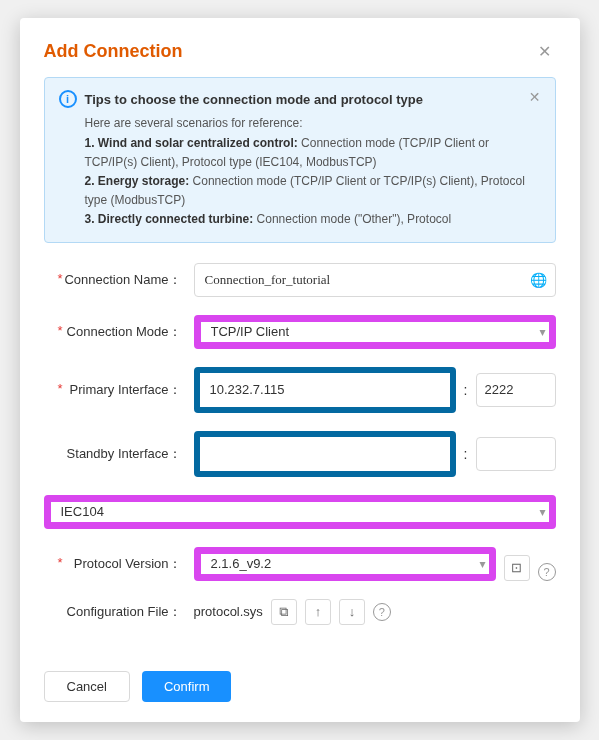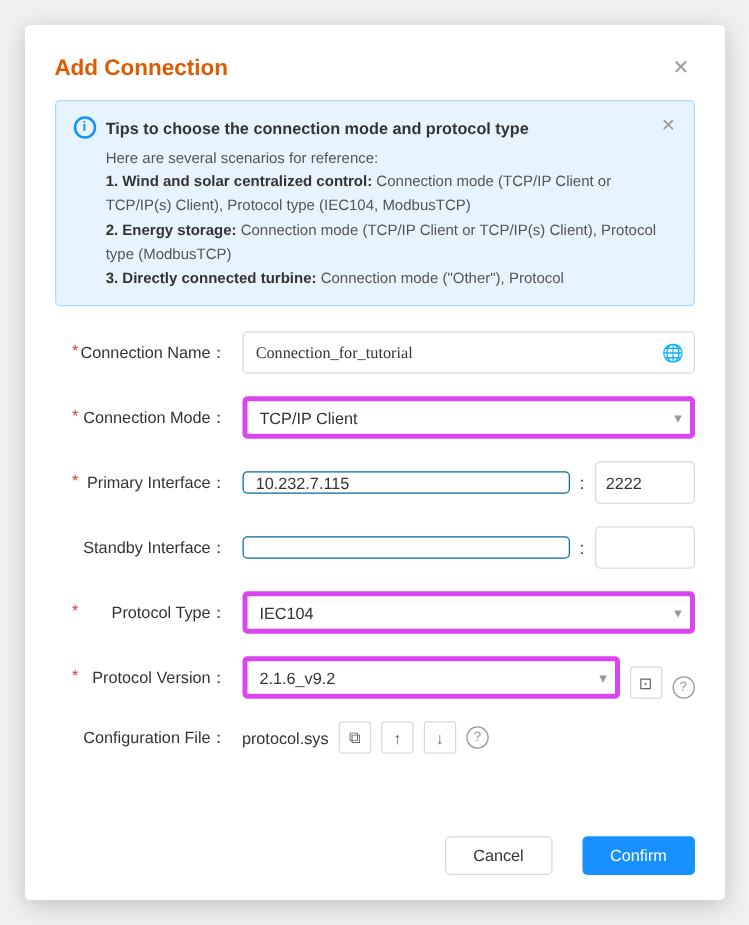--- a/index.html
+++ b/index.html
@@ -149,21 +149,21 @@
     }
     .select-wrapper {
       flex: 1;
       position: relative;
       display: flex;
       align-items: center;
     }
     .form-select {
       width: 100%;
       height: 34px;
-      border: 4px solid #d946ef;
+      border: 7px solid #d946ef;
       border-radius: 4px;
       padding: 0 30px 0 10px;
       font-size: 13px;
       color: #333;
       appearance: none;
       background: #fff;
       outline: none;
       cursor: pointer;
     }
     .select-arrow {
@@ -174,22 +174,22 @@
       pointer-events: none;
     }
     .interface-row {
       display: flex;
       align-items: center;
       gap: 6px;
       flex: 1;
     }
     .interface-input {
       flex: 1;
-      height: 18px;
-      border: 1px solid #0369a1;
+      height: 46px;
+      border: 6px solid #0369a1;
       border-radius: 4px;
       padding: 0 10px;
       font-size: 13px;
       color: #333;
       outline: none;
     }
     .colon {
       font-size: 14px;
       color: #333;
       padding: 0 2px;
@@ -242,22 +242,21 @@
       align-items: center;
       gap: 8px;
     }
     .config-filename {
       font-size: 13px;
       color: #333;
     }
     .dialog-footer {
       padding: 12px 24px 20px 24px;
       display: flex;
-      justify-content: flex-end;
-      gap: 24px;
+      gap: 12px;
     }
     .btn-cancel {
       padding: 7px 22px;
       border: 1px solid #d9d9d9;
       border-radius: 4px;
       background: #fff;
       color: #333;
       font-size: 13px;
       cursor: pointer;
     }
@@ -339,23 +338,20 @@
         <span>Standby Interface：</span>
       </div>
       <div class="interface-row">
         <input type="text" class="interface-input" style="">
         <span class="colon">:</span>
         <input type="text" class="port-input" style="">
       </div>
     </div>
 
     <div class="form-row">
-      <div class="form-label required">
-        <span>Protocol Type：</span>
-      </div>
       <div class="select-wrapper">
         <select class="form-select">
           <option>IEC104</option>
           <option>ModbusTCP</option>
         </select>
         <span class="select-arrow">▾</span>
       </div>
     </div>
 
     <div class="form-row">

